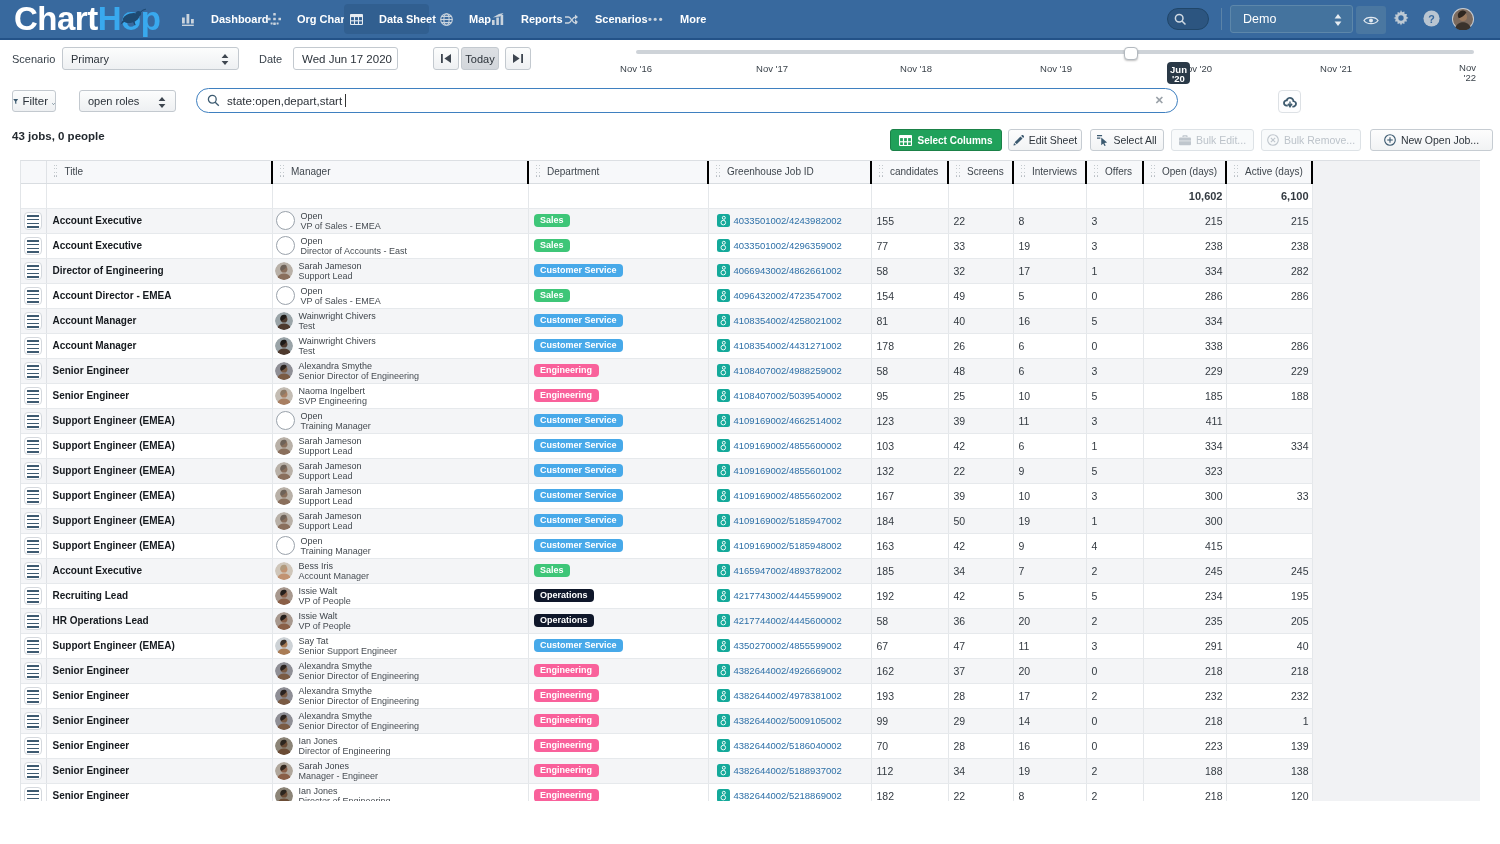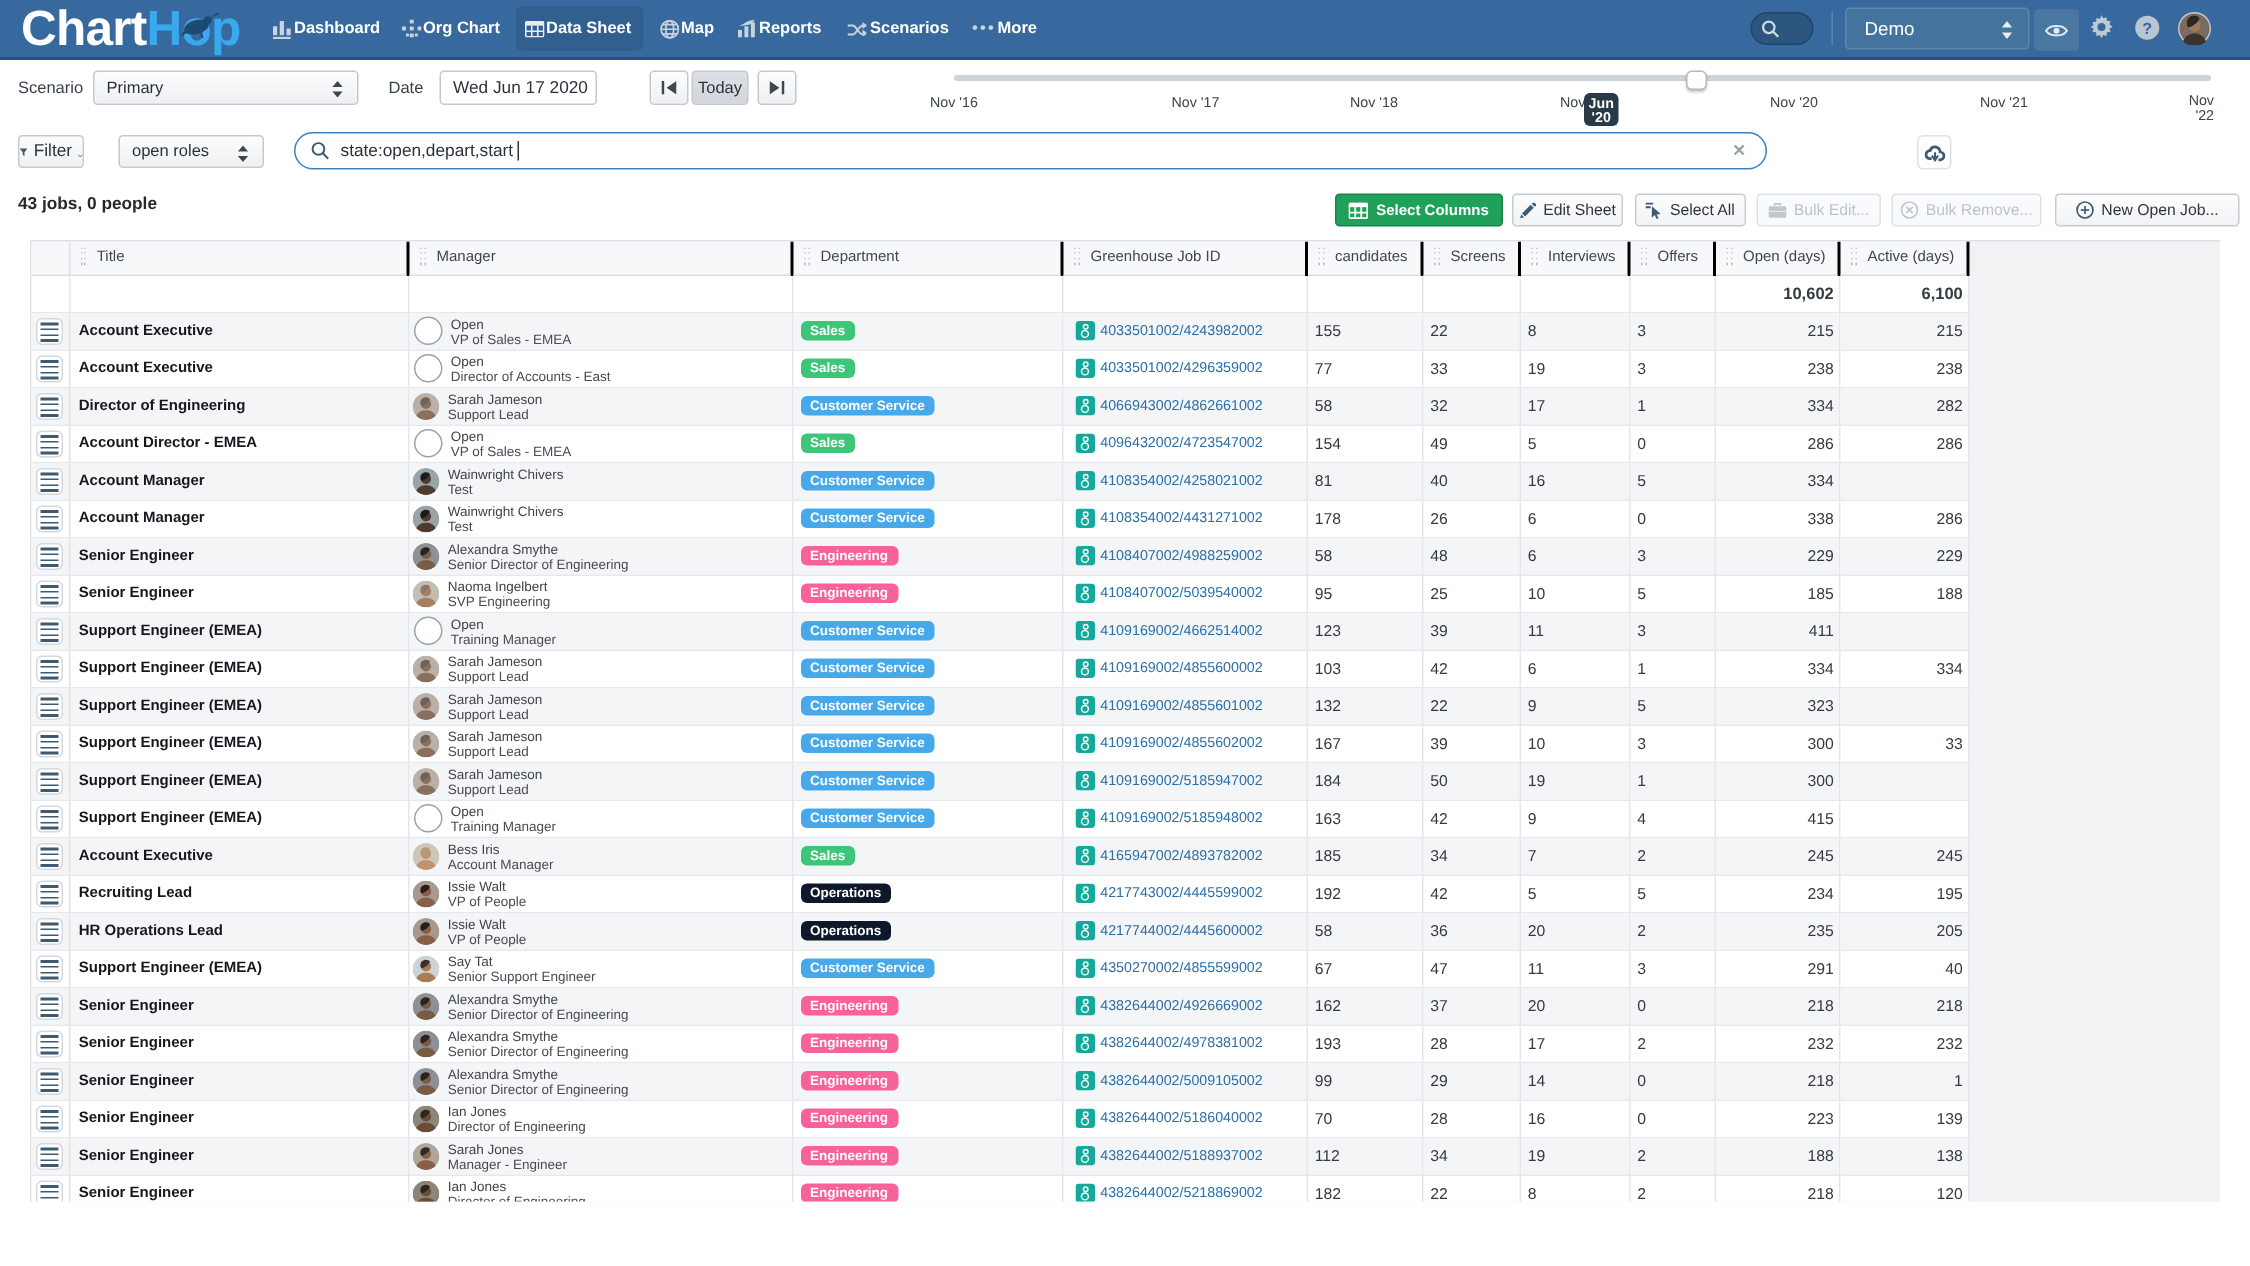--- a/index.html
+++ b/index.html
@@ -1,20 +1,20 @@
 <!DOCTYPE html>
 <html><head><meta charset="utf-8">
 <style>
 *{margin:0;padding:0;box-sizing:border-box}
 html,body{width:1500px;height:844px;background:#fff;font-family:"Liberation Sans",sans-serif;overflow:hidden;position:relative}
 
 #nav{position:absolute;top:0;left:0;width:1500px;height:40px;background:#38699e;border-bottom:2px solid #235288}
 #logo{position:absolute;left:14px;top:0px;font-size:33px;font-weight:bold;letter-spacing:-0.5px;color:#fff}
 #logo b{color:#39a9ee}
-.nitem{position:absolute;top:0;height:38px;display:flex;align-items:center;gap:1px;color:#fff;font-size:11px;font-weight:bold;white-space:nowrap}
+.nitem{position:absolute;top:0;height:38px;display:flex;align-items:center;gap:16px;color:#fff;font-size:11px;font-weight:bold;white-space:nowrap}
 .nitem svg{display:block;flex:none}
 #ndata{background:#315f90;border-radius:4px;top:4px;height:30px;padding:0 6px}
 #nsearch{position:absolute;left:1167px;top:8px;width:42px;height:22px;background:#2c5580;border:1px solid #204669;border-radius:11px}
 #nsearch svg{position:absolute;left:6px;top:4px}
 #ndiv{position:absolute;left:1221px;top:8px;width:1px;height:22px;background:#5b83a8}
 #ndemo{position:absolute;left:1230px;top:5px;width:123px;height:28px;background:#44739e;border:1px solid #5d87aa;border-radius:3px;color:#fff;font-size:12.5px;display:flex;align-items:center;padding-left:12px}
 #neye{position:absolute;left:1356px;top:6px;width:30px;height:28px;background:#4a77a1;border-radius:3px;display:flex;align-items:center;justify-content:center}
 .nico{position:absolute;top:10px}
 
 .lbl{position:absolute;font-size:11px;color:#39424b}
@@ -22,21 +22,21 @@
 .sel{padding-left:8px}
 .inp{background:#fff;padding-left:8px;font-size:11.5px}
 .sort{position:absolute;right:9px;top:6px}
 .gbtn{justify-content:center}
 #today{background:linear-gradient(#dde0e4,#d2d6db)}
 
 #track{position:absolute;left:636px;top:50px;width:838px;height:4px;background:#ced3d8;border-radius:2px}
 #thumb{position:absolute;left:1124px;top:47px;width:14px;height:13px;background:#fff;border:1px solid #b3b9bf;border-radius:4px;box-shadow:0 1px 2px rgba(0,0,0,.25)}
 .tick{position:absolute;top:63px;font-size:9.5px;color:#3b434b;transform:translateX(-50%);white-space:nowrap}
 #tick22{transform:none;text-align:right;white-space:normal;line-height:10px}
-#ttip{position:absolute;left:1056px;top:62px;width:23px;height:22px;background:#2a3947;border-radius:4px;color:#fff;font-size:9.5px;font-weight:bold;text-align:center;line-height:9px;padding-top:3px}
+#ttip{position:absolute;left:1167px;top:62px;width:23px;height:22px;background:#2a3947;border-radius:4px;color:#fff;font-size:9.5px;font-weight:bold;text-align:center;line-height:9px;padding-top:3px}
 
 #fbtn{position:absolute;left:12px;top:90px;width:44px;height:22px;border:1px solid #c3c9cf;border-radius:3px;background:linear-gradient(#fcfdfd,#eef0f2);display:flex;align-items:center;justify-content:center;gap:4px;font-size:11.5px;color:#2b323a}
 #oroles{left:79px;top:90px;width:97px;height:22px}
 #spill{position:absolute;left:196px;top:88px;width:982px;height:25px;border:1.5px solid #3f80c0;border-radius:13px;background:#fff;display:flex;align-items:center}
 #spill svg{margin-left:10px}
 #stext{margin-left:7px;font-size:11.5px;color:#2b3138}
 #cursor{display:inline-block;width:1px;height:13px;background:#333;margin-left:3px}
 #sx{position:absolute;right:13px;top:5px;color:#9aa1a8;font-size:11px;font-weight:bold}
 #upbtn{position:absolute;left:1278px;top:90px;width:23px;height:23px;border:1px solid #dde1e5;border-radius:4px;background:#fdfdfe;display:flex;align-items:center;justify-content:center}
 
@@ -203,21 +203,21 @@
 <div class="gbtn" id="today" style="left:461px;top:47px;width:38px">Today</div>
 <div class="gbtn" style="left:505px;top:47px;width:26px">
     <svg width="10" height="9" viewBox="0 0 10 9" fill="#3e4650">
       <rect x="8.2" y="0" width="1.8" height="9"></rect>
       <path d="M0 0 L6.6 4.5 L0 9 Z"></path>
     </svg>
   </div>
 <div id="track"></div>
 <div id="thumb"></div>
 <div class="tick" style="left:636px">Nov '16</div>
-<div class="tick" style="left:797px">Nov '17</div>
+<div class="tick" style="left:772px">Nov '17</div>
 <div class="tick" style="left:916px">Nov '18</div>
 <div class="tick" style="left:1056px">Nov '19</div>
 <div class="tick" style="left:1196px">Nov '20</div>
 <div class="tick" style="left:1336px">Nov '21</div>
 <div class="tick" id="tick22" style="left:1448px;width:28px">Nov '22</div>
 <div id="ttip">Jun<br>'20</div>
 
 <div id="fbtn">
     <svg width="11" height="11" viewBox="0 0 11 11" fill="#3c5a70">
       <path d="M0.4 0.4 h10.2 L6.7 5.6 V10.6 L4.3 9.3 V5.6 Z"></path>

